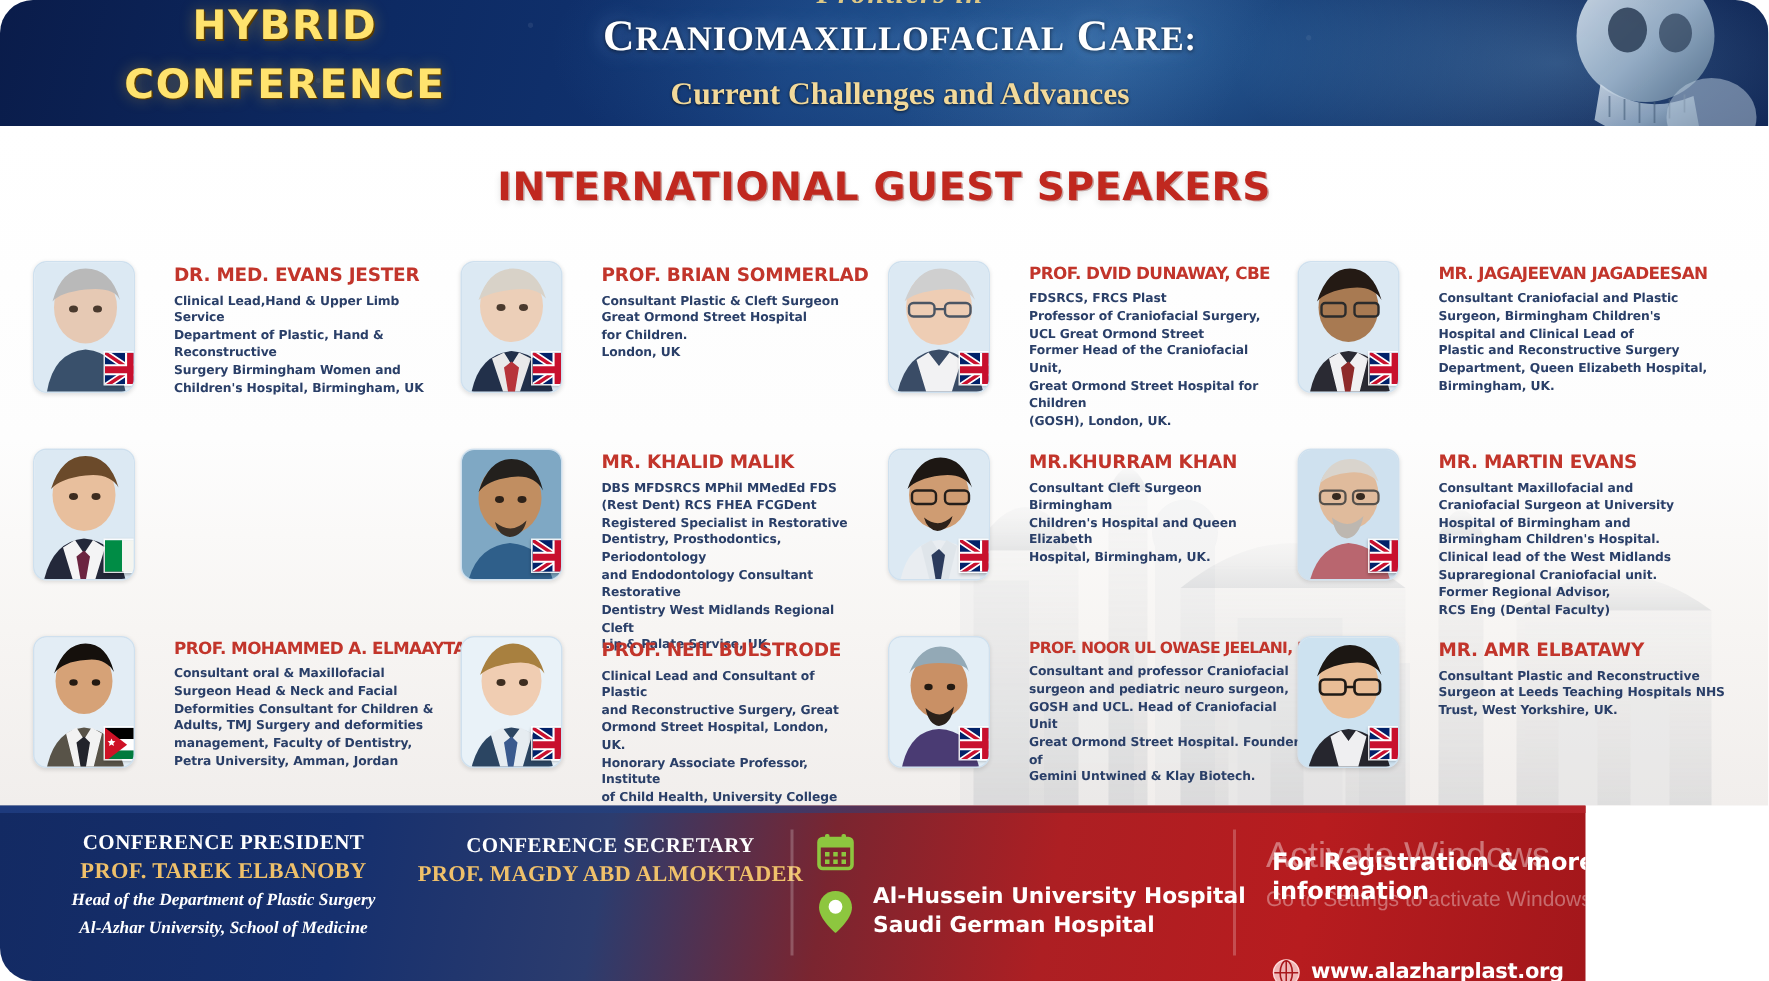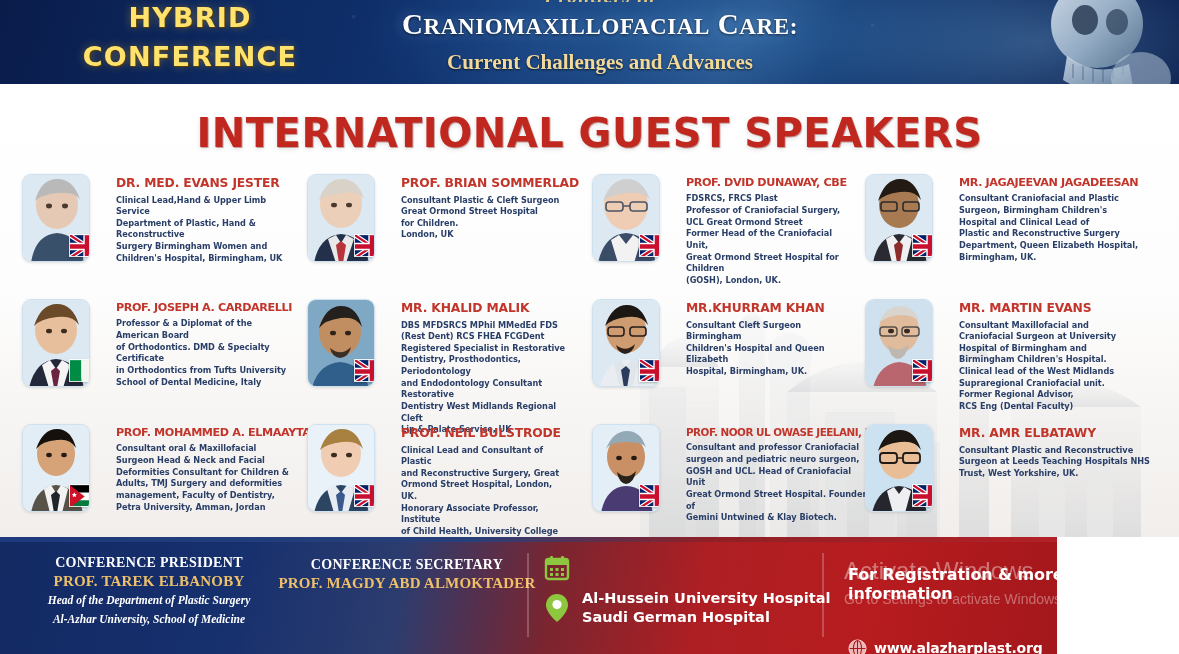--- a/index.html
+++ b/index.html
@@ -7,20 +7,21 @@
     width: 1179px; height: 654px;
     font-family: "Liberation Sans", sans-serif;
     background: #ffffff;
     overflow: hidden;
   }
   #poster {
     position: relative;
     width: 1179px; height: 654px;
     overflow: hidden;
     background: #ffffff;
+    border-radius: 22px;
   }
 
   
   .banner {
     position: relative;
     width: 1179px; height: 84px;
     background:
       radial-gradient(ellipse 520px 180px at 62% 40%, rgba(60,130,190,0.55), rgba(12,38,86,0) 70%),
       radial-gradient(ellipse 300px 120px at 88% 50%, rgba(120,170,210,0.35), rgba(12,38,86,0) 72%),
       linear-gradient(105deg, #0a1c4a 0%, #0d2a63 22%, #123674 45%, #0f2e66 66%, #0a1f4e 100%);
@@ -112,21 +113,21 @@
     position: absolute; left: 620px; bottom: 0;
     width: 330px; height: 300px;
     opacity: 0.18;
     pointer-events: none;
   }
 
   .main-title {
     position: absolute; left: 0; top: 26px; width: 1179px;
     text-align: center;
     font-family: "DejaVu Sans", sans-serif;
-    font-size: 40px; font-weight: bold;
+    font-size: 26px; font-weight: bold;
     letter-spacing: 0.5px;
     color: #c0281f;
     text-shadow: 1px 1px 0 rgba(120,18,12,0.35), 0 2px 5px rgba(0,0,0,0.12);
     z-index: 5;
   }
 
   .grid {
     position: absolute; left: 0; top: 88px;
     width: 1179px; height: 360px;
     display: grid;
@@ -498,27 +499,20 @@
               <ellipse cx="41" cy="31" rx="3" ry="2.3" fill="#3d2c1f"></ellipse>
             </svg>
           <div class="flag">
             <svg viewBox="0 0 60 40">
                 <rect width="20" height="40" fill="#008C45"></rect>
                 <rect x="20" width="20" height="40" fill="#F4F5F0"></rect>
                 <rect x="40" width="20" height="40" fill="#CD212A"></rect>
               </svg>
           </div>
         </div>
-        <div class="info">
-          <div class="sp-name tight">PROF. JOSEPH A. CARDARELLI</div>
-          <div class="sp-desc">Professor &amp; a Diplomat of the American Board
-of Orthodontics. DMD &amp; Specialty Certificate
-in Orthodontics from Tufts University
-School of Dental Medicine, Italy</div>
-        </div>
       </div>
 
       <div class="speaker">
         <div class="photo-wrap">
           <svg viewBox="0 0 68 88">
               <rect width="68" height="88" fill="#7fa8c4"></rect>
               <ellipse cx="32" cy="32" rx="21" ry="24" fill="#c18e61"></ellipse>
               <path d="M11,28 q7,-22 22,-22 q16,0 21,21 q-6,-11 -21,-9 q-16,2 -22,10z" fill="#23201d"></path>
               <path d="M22,48 q11,9 21,-1 q-2,10 -11,11 q-8,-1 -10,-10z" fill="#3a2f26"></path>
               <path d="M4,88 q6,-24 28,-26 q23,2 29,26z" fill="#2f5f8a"></path>

